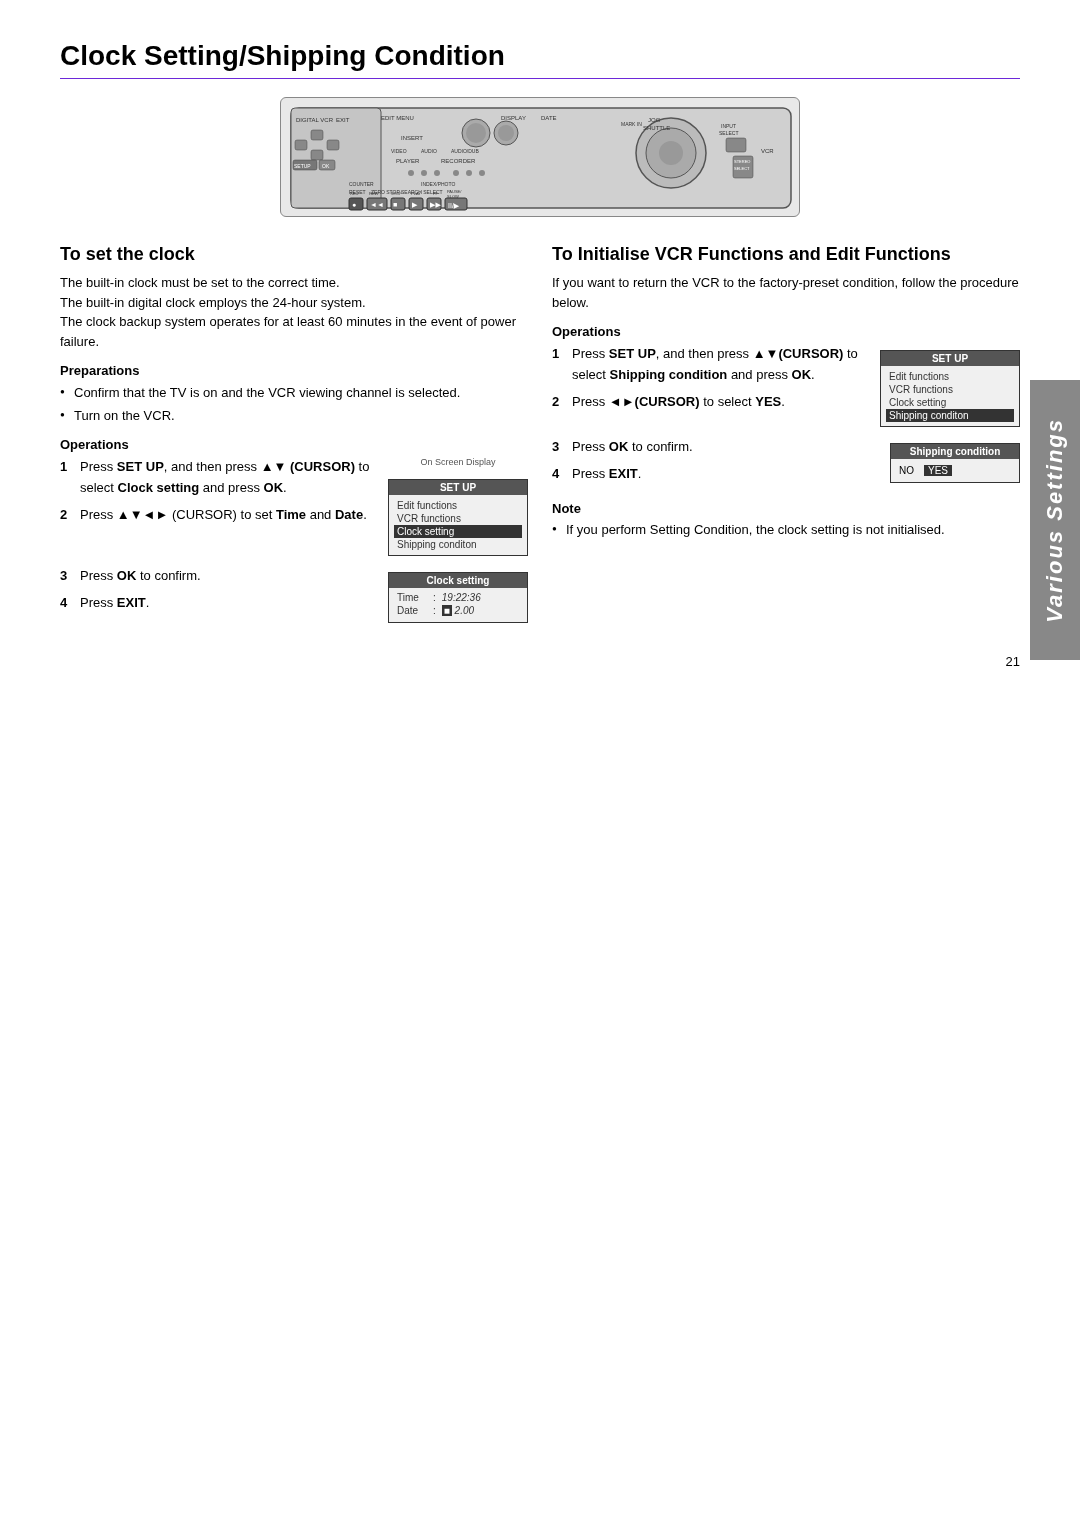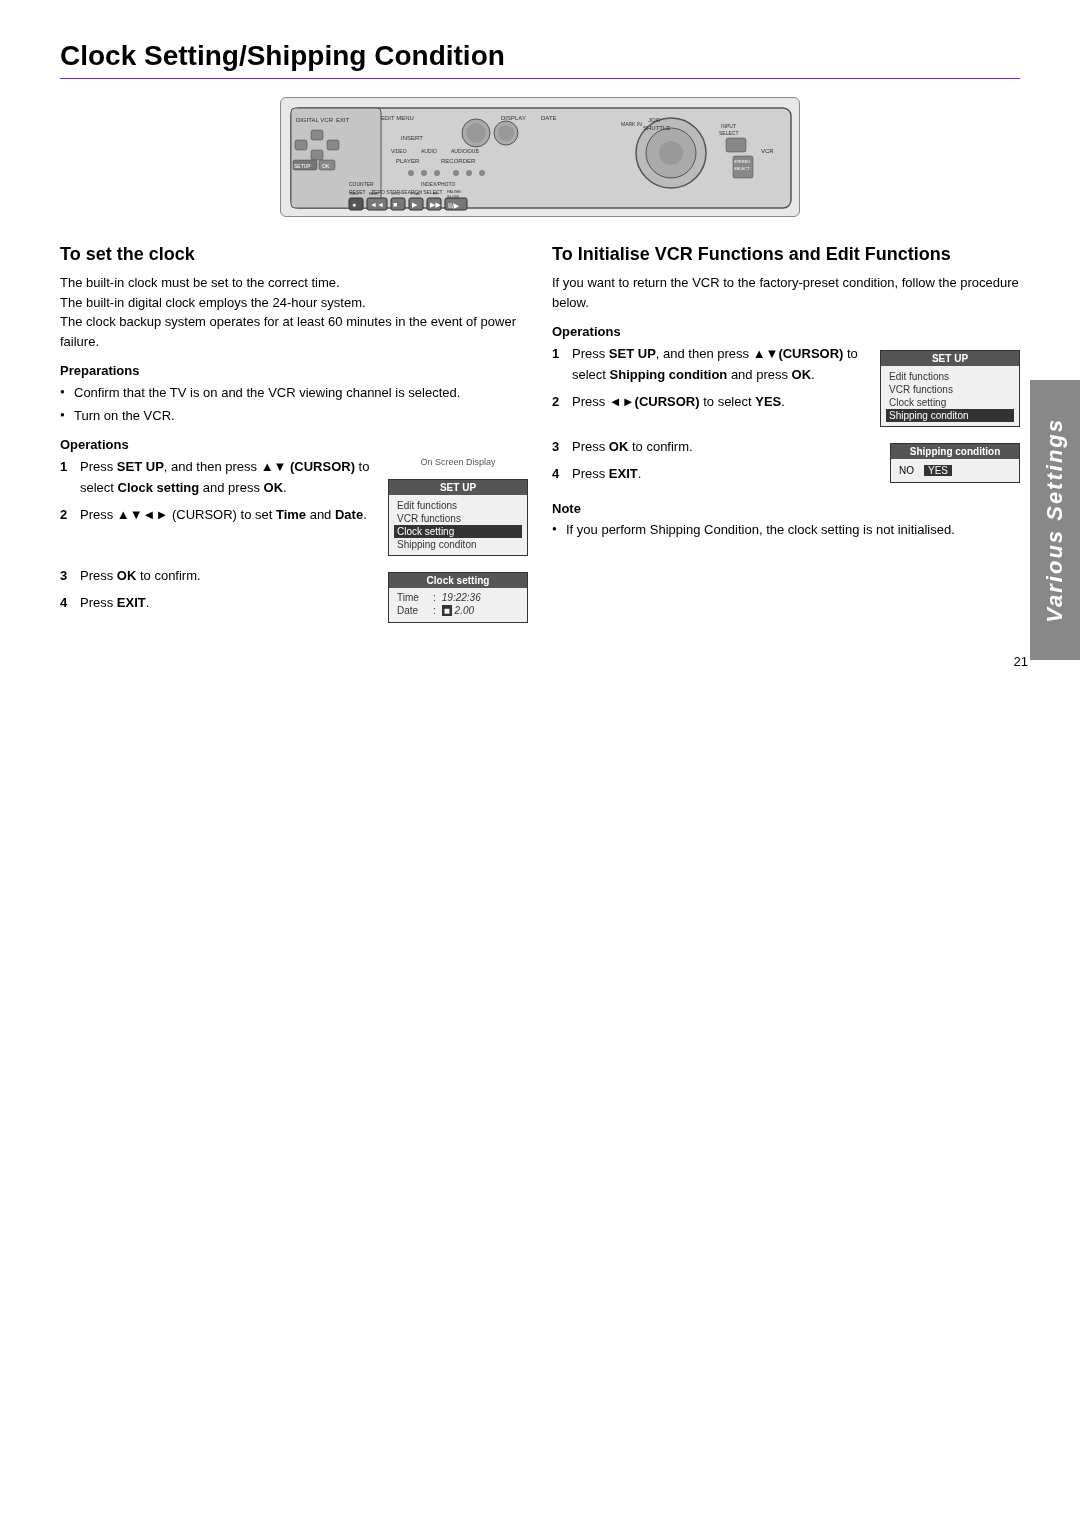--- a/index.html
+++ b/index.html
@@ -251,21 +251,21 @@
       content: "●";
       position: absolute;
       left: 0;
       font-size: 8px;
       top: 3px;
     }
 
     .page-number {
       position: absolute;
       bottom: 20px;
-      right: 52px;
+      right: 60px;
       font-size: 13px;
     }
 
     
     .ops-with-box {
       display: flex;
       gap: 10px;
       align-items: flex-start;
     }
     .ops-text { flex: 1; }
@@ -501,21 +501,21 @@
             <div class="shipping-body">
               <span class="shipping-no">NO</span>
               <span class="shipping-yes">YES</span>
             </div>
           </div>
         </div>
       </div>
 
       <div class="note-section">
         <div class="note-title">Note</div>
-        <div class="note-text">If you perform Shipping Condition, the clock setting is not initialised.</div>
+        <div class="note-text">If you perform Setting Condition, the clock setting is not initialised.</div>
       </div>
     </div>
 
   </div>
 
   <div class="various-settings">
     <span class="various-settings-text">Various Settings</span>
   </div>
 
   <div class="page-number">21</div>

